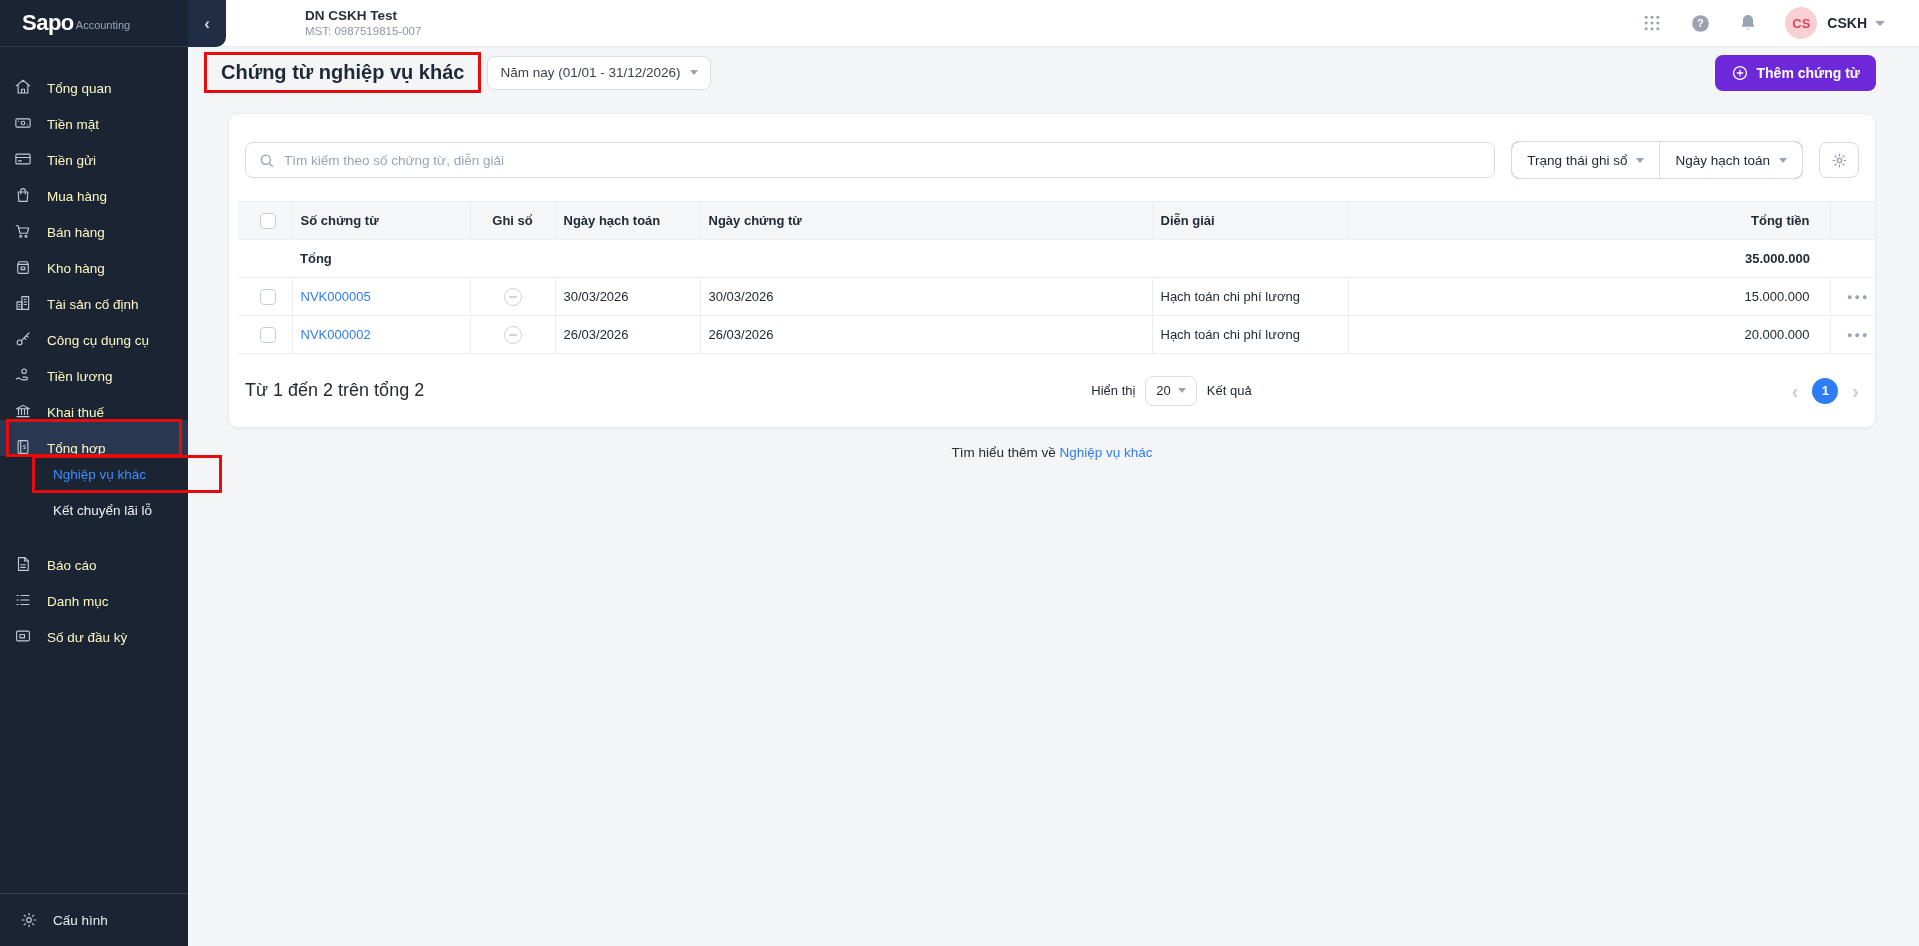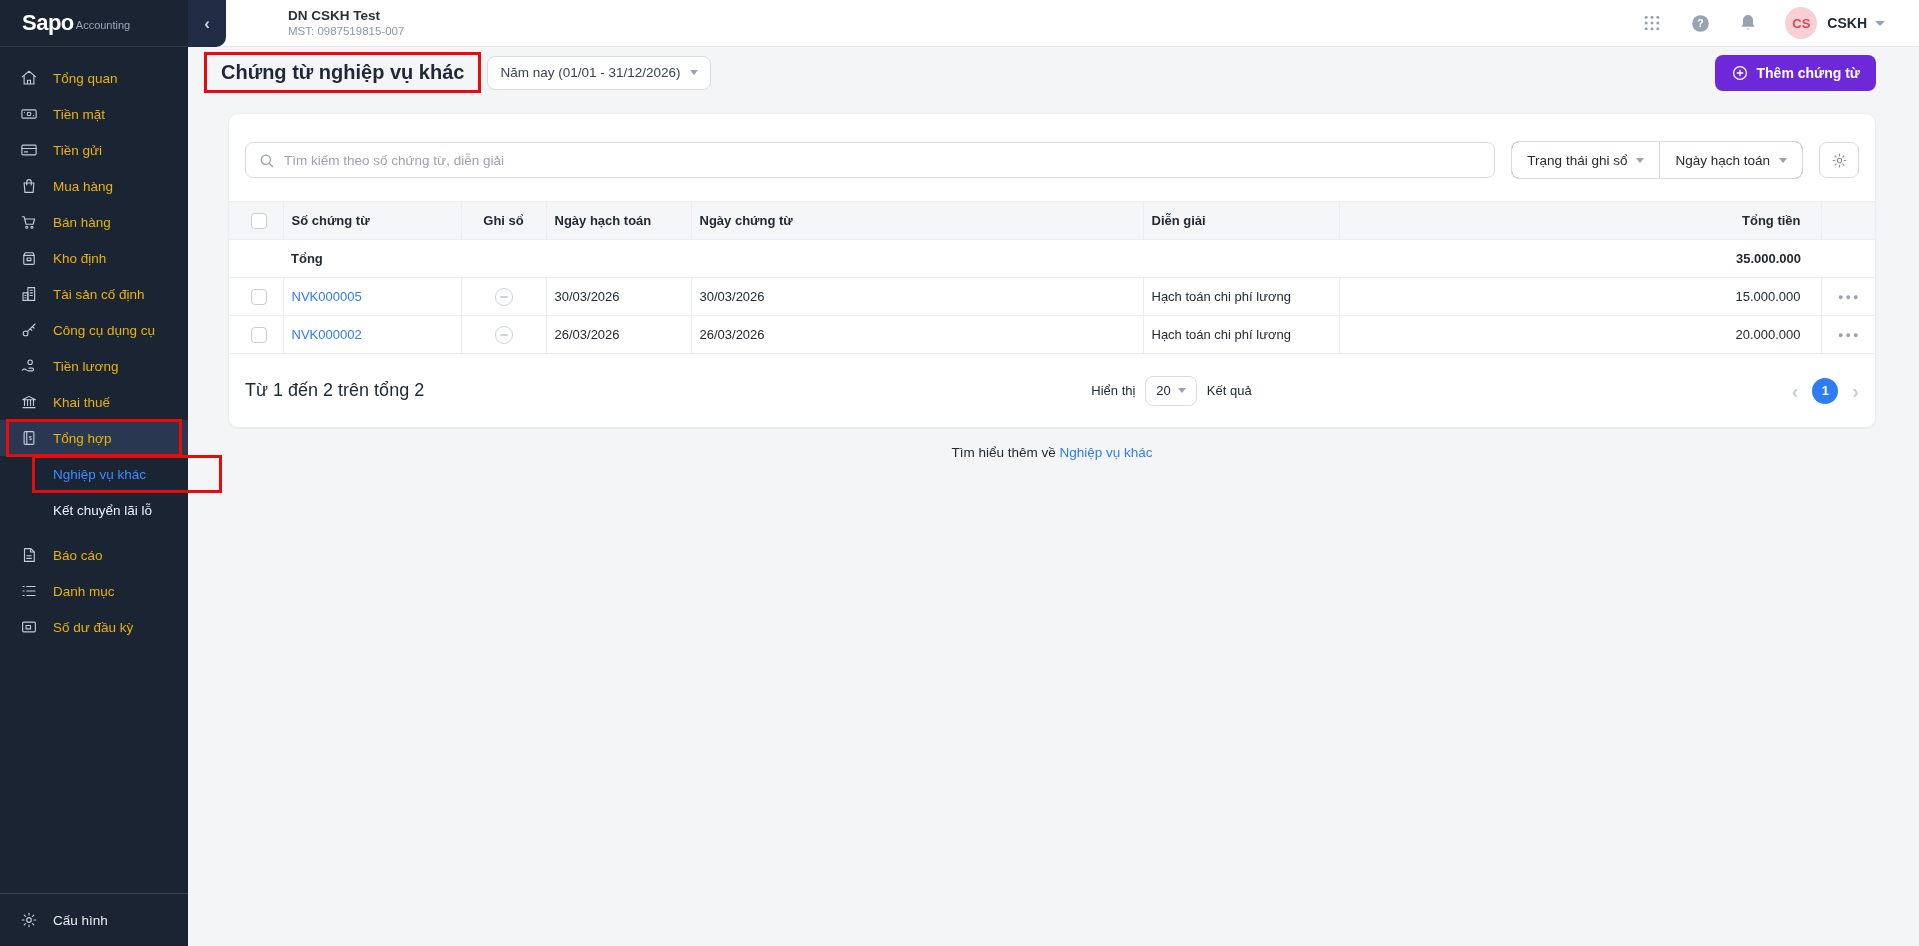--- a/index.html
+++ b/index.html
@@ -8,22 +8,22 @@
   .app { display:flex; width:1919px; height:886px; }
 
   
   .sidebar { position:relative; z-index:5; width:188px; height:946px; background:#1a2433;
     color:#e9edf4; display:flex; flex-direction:column; flex:0 0 188px; overflow:visible; }
   .logo { height:47px; display:flex; align-items:center; padding-left:22px;
     border-bottom:1px solid rgba(255,255,255,.10); }
   .logo-brand { font-size:22px; font-weight:800; letter-spacing:-.5px; color:#fff; }
   .logo-suffix { font-size:11px; color:#9aa5b8; margin-left:2px; margin-top:4px; }
   .menu { padding-top:13px; }
-  .s-item { position:relative; height:36px; display:flex; align-items:center; padding-left:20px;
-    font-size:13.5px; color:#eab308; cursor:pointer; }
+  .s-item { position:relative; height:36px; display:flex; align-items:flex-end; padding-left:14px;
+    font-size:13.5px; color:#fef9c3; cursor:pointer; }
   .s-item .icn { width:18px; height:18px; margin-right:15px; flex:0 0 18px; }
   .s-item.active { background:#2a3750; }
   .s-sub { position:relative; height:36px; display:flex; align-items:center; padding-left:53px;
     font-size:13.5px; color:#eef1f6; cursor:pointer; }
   .s-sub.active-sub { color:#3f8cff; }
   .group2 { margin-top:9px; }
   .spacer { flex:1; }
   .s-divider { border-top:1px solid rgba(255,255,255,.14); }
   .s-footer { height:52px; display:flex; align-items:center; padding-left:20px; font-size:13.5px; cursor:pointer; }
   .s-footer .icn { width:18px; height:18px; margin-right:15px; }
@@ -34,21 +34,21 @@
   .anno-tonghop { left:6px; right:6px; top:-1px; bottom:-1px; }
   .anno-nghiepvu { left:32px; top:-1px; width:190px; height:38px; }
 
   
   .main { position:relative; flex:1; display:flex; flex-direction:column; background:#f4f5f7; }
   .notch { position:absolute; left:0; top:0; width:38px; height:47px; background:#212d44;
     border-radius:0 0 10px 0; display:flex; align-items:center; justify-content:center;
     color:#cfd6e0; font-size:17px; font-weight:700; cursor:pointer; z-index:6; }
 
   .topbar { height:47px; background:#fff; border-bottom:1px solid #e5e8ec; display:flex;
-    align-items:center; padding-left:84px;margin-left:16px; }
+    align-items:center; padding-left:117px; }
   .company-name { font-size:13.5px; font-weight:700; color:#28303b; line-height:16px; }
   .company-mst { font-size:11.5px; color:#8d97a5; line-height:14px; }
   .top-right { margin-left:auto; display:flex; align-items:center; gap:26px; margin-right:34px; }
   .tr-icon { width:22px; height:22px; cursor:pointer; display:flex; align-items:center; justify-content:center; }
   .avatar { width:32px; height:32px; border-radius:50%; background:#f8d0d4; color:#d9455f;
     font-size:13px; font-weight:700; display:flex; align-items:center; justify-content:center; cursor:pointer; }
   .user-name { font-size:14px; font-weight:700; color:#212b35; margin-left:10px; }
   .user-caret { margin-left:8px; width:0; height:0; border-left:5px solid transparent;
     border-right:5px solid transparent; border-top:5px solid #9aa3b0; }
   .user-box { display:flex; align-items:center; cursor:pointer; }
@@ -74,21 +74,21 @@
   .search-box input { border:none; outline:none; flex:1; font-size:13.5px; color:#be185d;
     font-family:inherit; background:transparent; }
   .search-box input::placeholder { color:#9aa3b2; }
   .filter-group { display:flex; border:1px solid #d7dce3; border-radius:8px; overflow:hidden; background:#be185d; }
   .filter-btn { height:36px; display:flex; align-items:center; gap:9px; padding:0 15px;
     font-size:13.5px; color:#212b35; cursor:pointer; background:#fff; border:none; font-family:inherit; }
   .filter-btn + .filter-btn { border-left:1px solid #d7dce3; }
   .gear-btn { width:40px; height:36px; border:1px solid #d7dce3; border-radius:8px; background:#fff;
     display:flex; align-items:center; justify-content:center; cursor:pointer; }
 
-  table { border-collapse:collapse; table-layout:fixed; width:1648px; }
+  table { border-collapse:collapse; table-layout:fixed; width:1648px;margin-left:9px; }
   th, td { font-size:13px; color:#212b35; overflow:hidden; white-space:nowrap; }
   thead th { background:#f4f6f8; height:38px; font-weight:600; text-align:left; padding:0 8px;
     border-top:1px solid #eaedf1; border-bottom:1px solid #eaedf1; }
   thead th + th { border-left:1px solid #eaedf1; }
   tbody td { height:38px; border-bottom:1px solid #eaedf1; padding:0 8px; }
   tr.data-row td + td { border-left:1px solid #eaedf1; }
   .col-center { text-align:center; }
   .col-right { text-align:right; padding-right:20px !important; }
   .bold { font-weight:700; }
   .doc-link { color:#2e7cf6; text-decoration:none; cursor:pointer; }
@@ -161,21 +161,21 @@
             <circle cx="16" cy="19" r="1.4"></circle>
           </svg>
         <span>Bán hàng</span>
       </div>
       <div class="s-item">
         <svg class="icn" viewBox="0 0 24 24">
             <path d="M5 8.5l1.8-3.5h10.4L19 8.5"></path>
             <rect x="5" y="8.5" width="14" height="12" rx="1.5"></rect>
             <rect x="9.5" y="12" width="5" height="3.5"></rect>
           </svg>
-        <span>Kho định</span>
+        <span>Kho hàng</span>
       </div>
       <div class="s-item">
         <svg class="icn" viewBox="0 0 24 24">
             <rect x="10.5" y="3.5" width="9" height="17"></rect>
             <rect x="4" y="10.5" width="6.5" height="10"></rect>
             <path d="M13.5 7h3M13.5 10.5h3M13.5 14h3M6.5 14h1.5M6.5 17h1.5"></path>
           </svg>
         <span>Tài sản cố định</span>
       </div>
       <div class="s-item">

